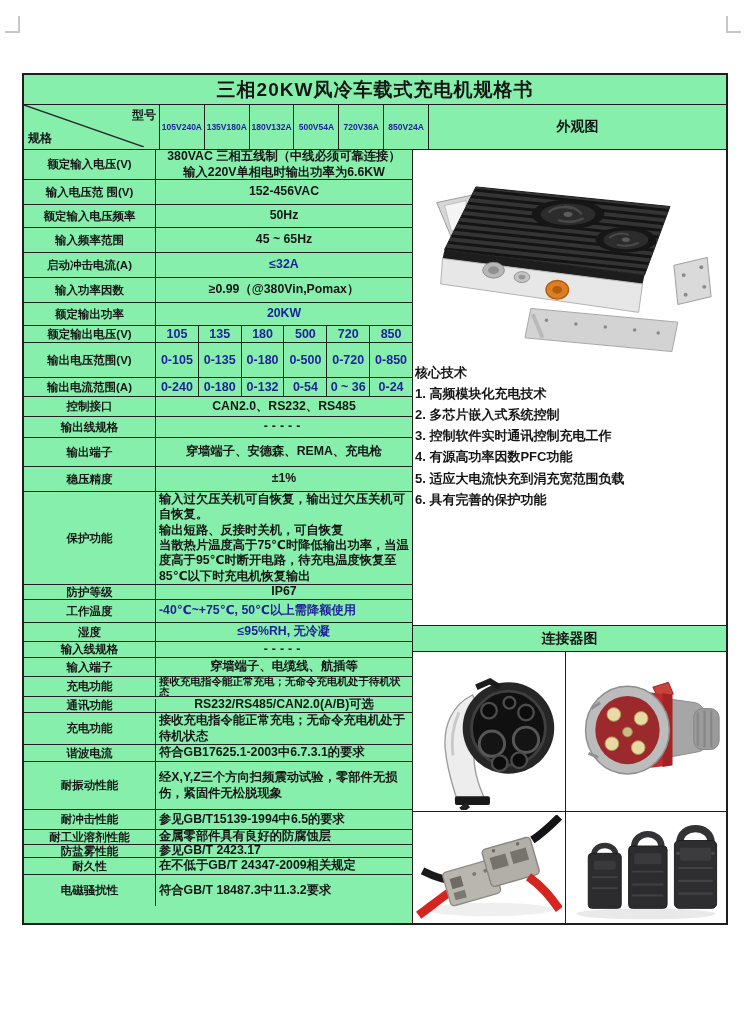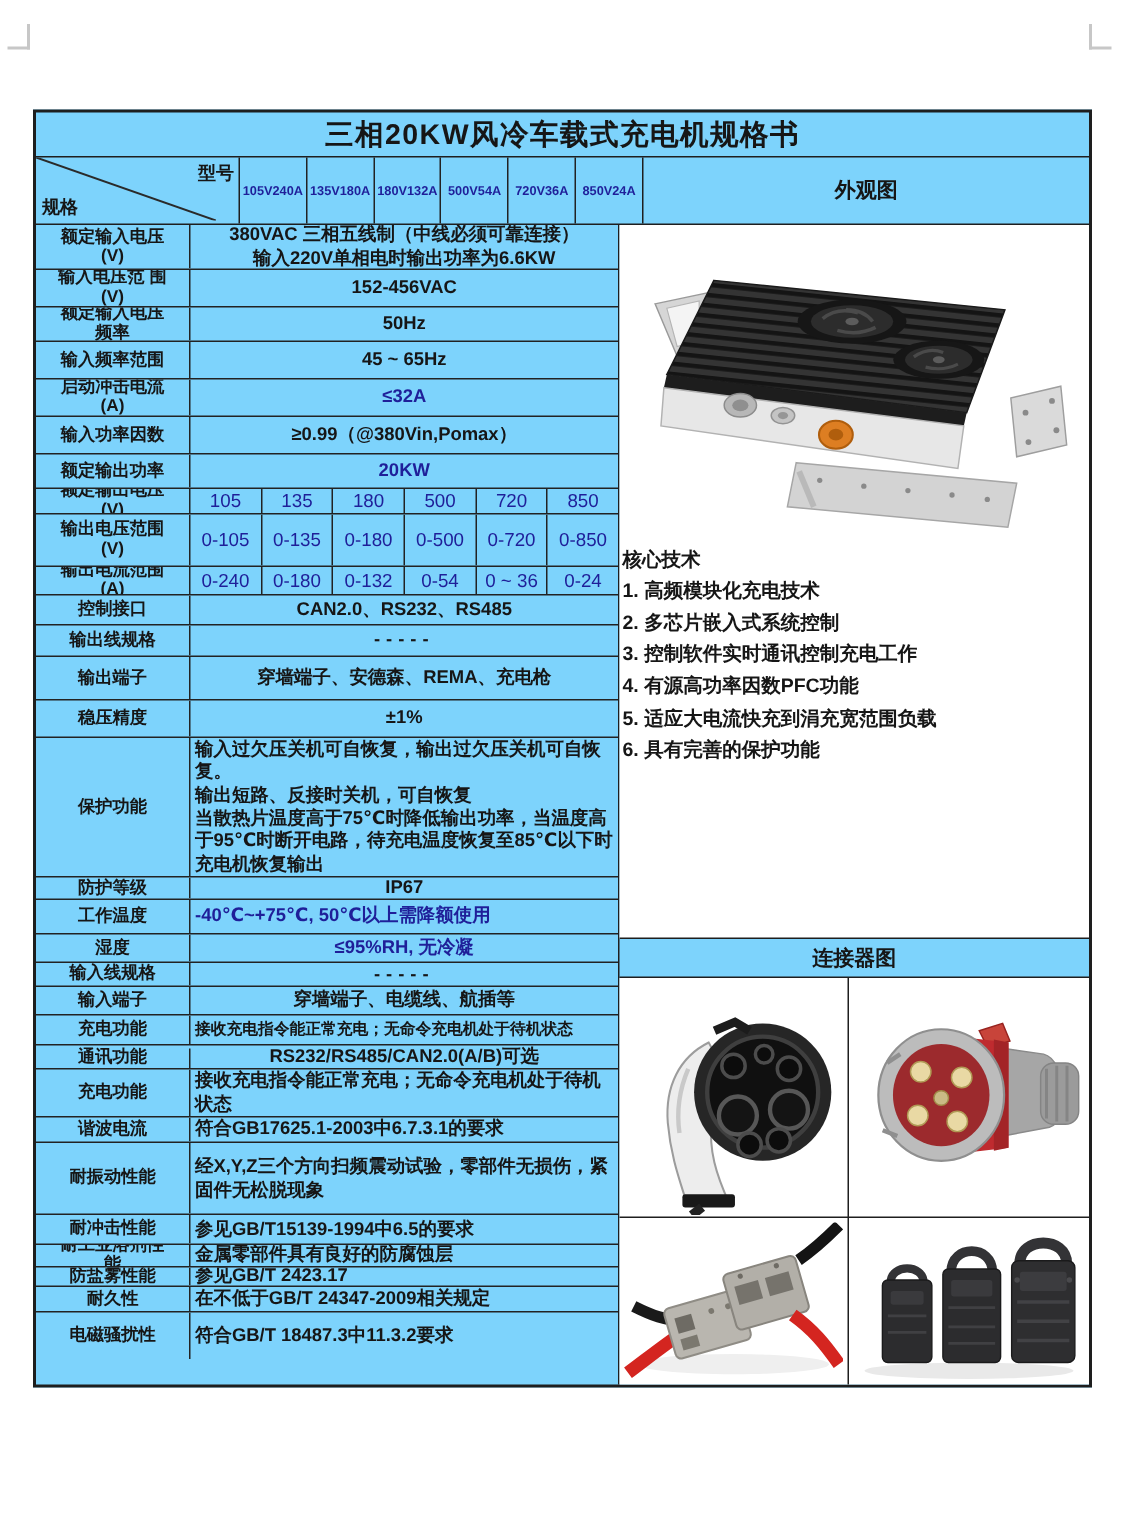--- a/index.html
+++ b/index.html
@@ -2,42 +2,42 @@
 <html><head>
 <meta charset="utf-8">
 <style>
   *{box-sizing:border-box;margin:0;padding:0}
   html,body{width:750px;height:1023px}
   body{font-family:"Liberation Sans","DejaVu Sans",sans-serif;background:#ffffff;color:#161616;position:relative}
   .page{position:absolute;inset:0;background:#ffffff;overflow:hidden}
   .corner{position:absolute;width:15px;height:17px}
   .corner.tl{left:5px;top:16px;border-right:2px solid #c7c7c7;border-bottom:2px solid #c7c7c7}
   .corner.tr{right:9px;top:16px;border-left:2px solid #c7c7c7;border-bottom:2px solid #c7c7c7}
-  .frame{position:absolute;left:22px;top:73px;width:706px;height:852px;border:2px solid #1e1e1e;background:#7dd3fc}
+  .frame{position:absolute;left:22px;top:73px;width:706px;height:852px;border:2px solid #1e1e1e;background:#86efac}
   .abs{position:absolute}
   .title-row{left:0;top:0;width:702px;height:30px;border-bottom:1.6px solid #1e1e1e;display:flex;align-items:center;justify-content:center;font-size:19px;font-weight:bold;letter-spacing:1px}
   .header-row{left:0;top:30px;width:702px;height:45px;border-bottom:1.6px solid #1e1e1e;display:flex}
   .diag-cell{position:relative;width:136px;height:100%;border-right:1.5px solid #1e1e1e;flex:none}
   .diag-cell svg{position:absolute;inset:0}
   .diag-model{position:absolute;right:3px;top:2px;font-size:12px;font-weight:bold}
   .diag-spec{position:absolute;left:4px;bottom:2px;font-size:12px;font-weight:bold}
   .model-cells{width:268px;height:100%;display:flex;flex:none}
   .model-cell{flex:1;display:flex;align-items:center;justify-content:center;font-size:8.5px;font-weight:bold;color:#1f1f99}
   .appearance-title{flex:1;display:flex;align-items:center;justify-content:center;font-size:14px;font-weight:bold;border-left:1.5px solid #1e1e1e}
   
   .spec-rows{left:0;top:75px;width:388px;height:773px}
   .spec-row{display:flex;border-bottom:1.5px solid #222;overflow:hidden}
   .spec-row:last-child{border-bottom:none}
-  .spec-label{width:103px;flex:none;border-right:1.5px solid #222;display:flex;align-items:center;justify-content:center;text-align:center;font-size:11.5px;font-weight:bold;line-height:1.12;padding:0 12px}
+  .spec-label{width:132px;flex:none;border-right:1.5px solid #222;display:flex;align-items:center;justify-content:center;text-align:center;font-size:11.5px;font-weight:bold;line-height:1.12;padding:0 12px}
   .spec-value{flex:1;display:flex;align-items:center;justify-content:center;text-align:center;font-size:12.3px;font-weight:bold;line-height:1.25;white-space:pre-line;padding:0 3px}
   .spec-value.left{justify-content:flex-start;text-align:left}
   .spec-value.small{font-size:10.5px;line-height:1.0}
   .spec-value.dashes{letter-spacing:4px}
   .blue{color:#1f1f99}
-  .spec-cell{flex:1;display:flex;align-items:center;justify-content:center;font-size:12.5px;font-weight:normal}
+  .spec-cell{flex:1;display:flex;align-items:center;justify-content:center;font-size:12.5px;font-weight:bold}
   .bl{border-left:1.5px solid #222}
   
   .vline-main{left:388px;top:75px;width:0;height:773px;border-left:1.5px solid #1e1e1e}
   .appearance-cell{left:389px;top:75px;width:313px;height:476px;border-bottom:1.6px solid #1e1e1e;background:#fff}
   .charger-wrap{position:absolute;left:10px;top:4px;width:294px;height:204px}
   .core-tech{position:absolute;left:2px;top:214px;width:306px}
   .core-tech-heading{font-size:13px;font-weight:bold;margin-bottom:5px}
   .core-tech-item{font-size:13px;font-weight:bold;margin-bottom:7.5px;line-height:1.05}
   .connector-header{left:389px;top:551px;width:313px;height:26px;border-bottom:1.6px solid #1e1e1e;display:flex;align-items:center;justify-content:center;font-size:14px;font-weight:bold}
   .connector-grid{left:389px;top:577px;width:313px;height:271px;display:grid;grid-template-columns:153px 1fr;grid-template-rows:160px 1fr}

